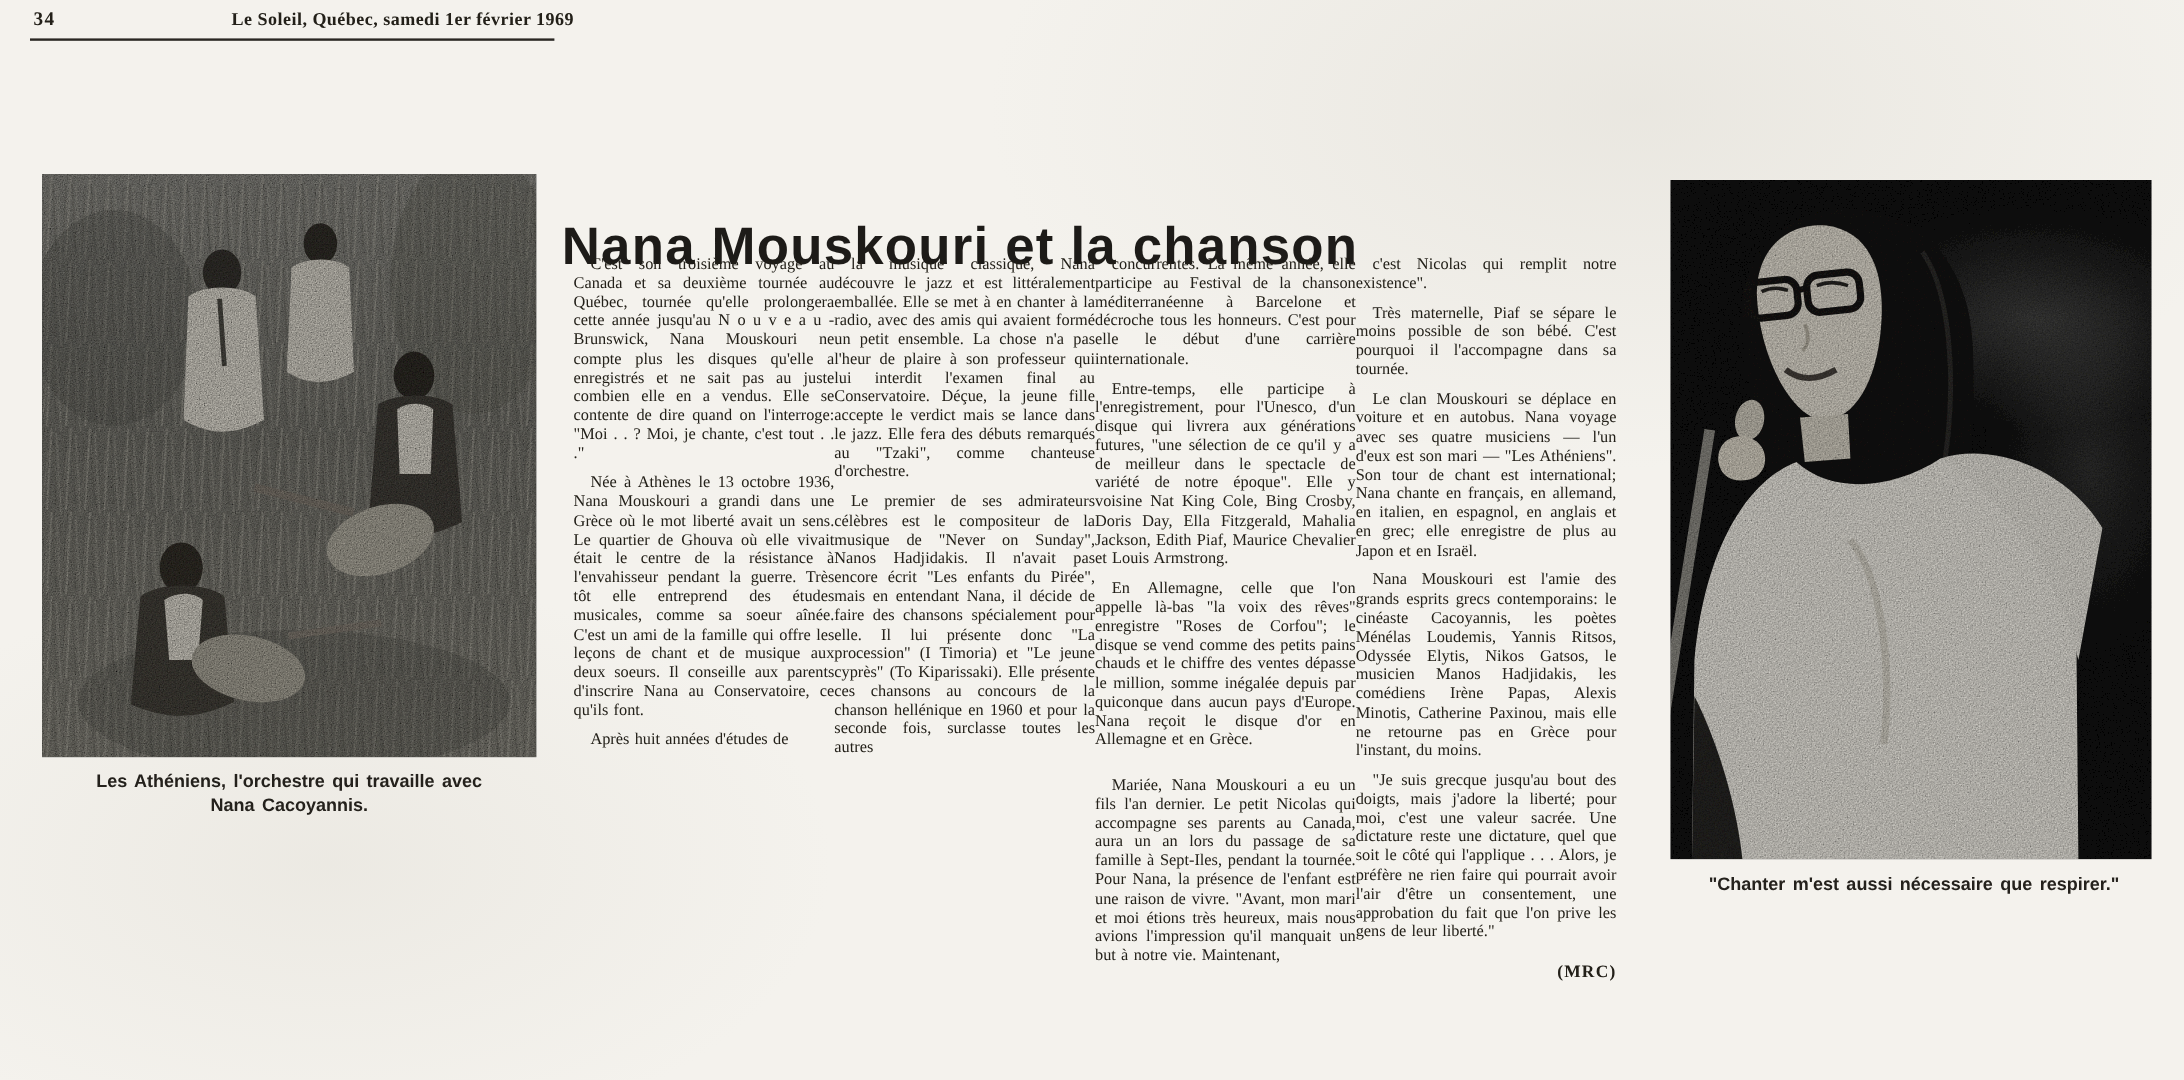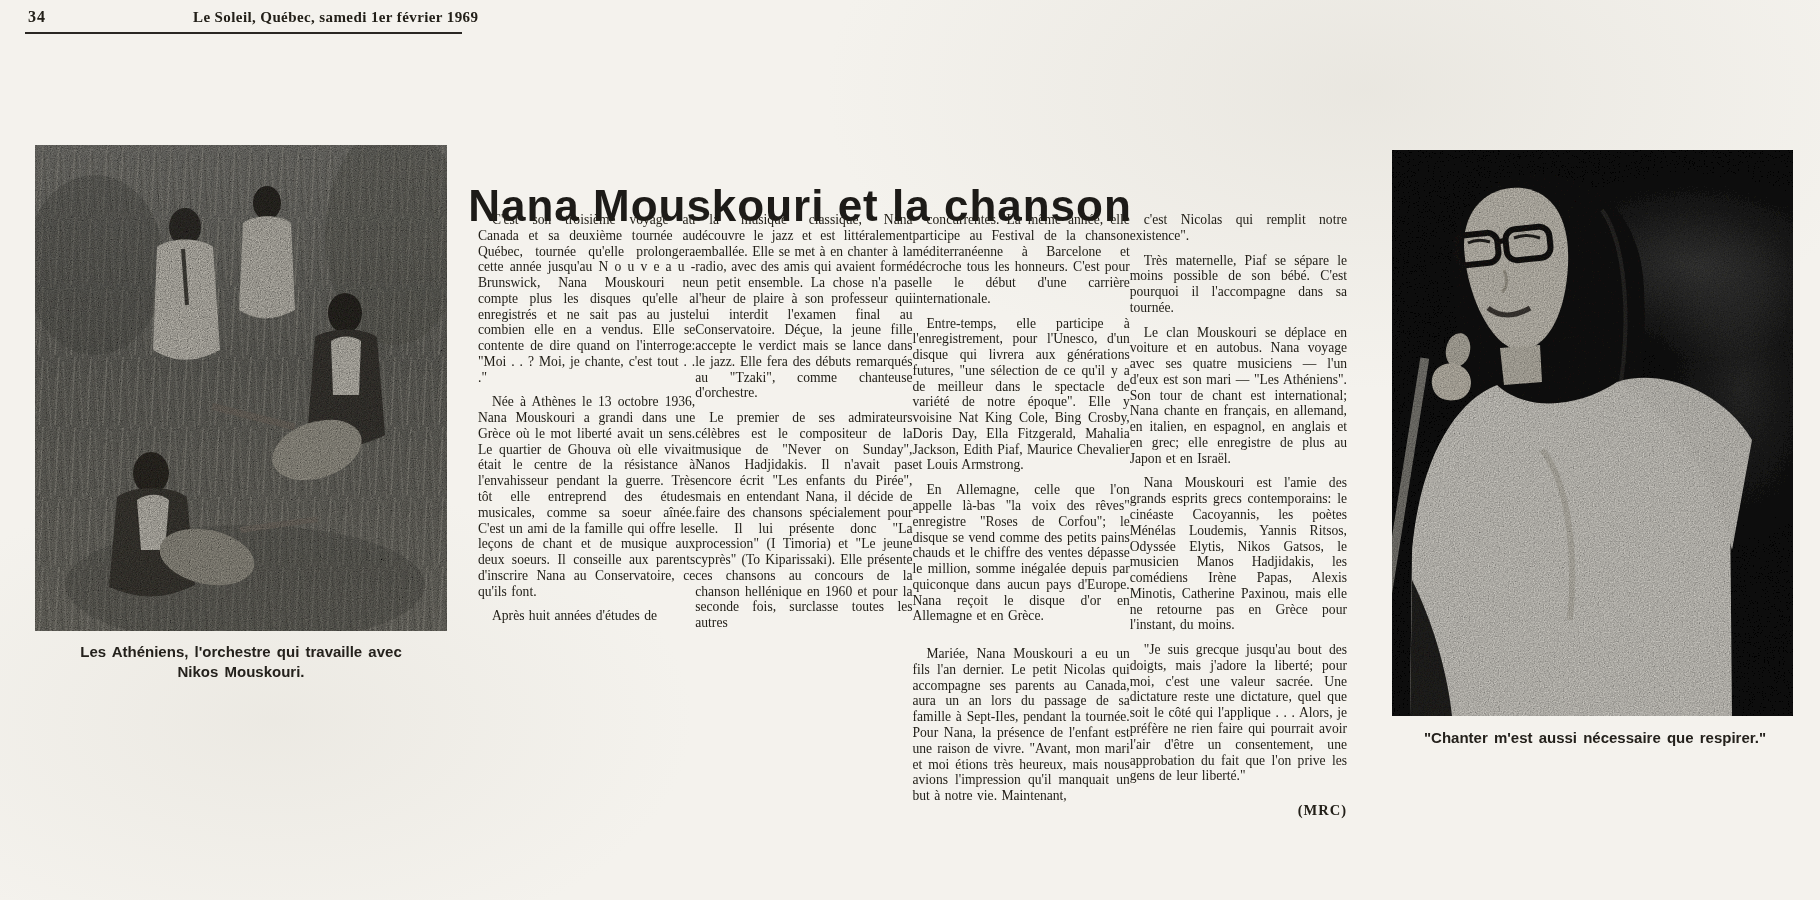--- a/index.html
+++ b/index.html
@@ -131,21 +131,21 @@
 
         <ellipse cx="116" cy="328" rx="18" ry="21" fill="#3a362f"></ellipse>
         <path d="M82 352 C98 340 136 340 152 352 L160 440 C128 455 106 455 74 442 Z" fill="#4c4942"></path>
         <path d="M102 355 C112 348 126 348 134 355 L130 405 L106 405 Z" fill="#e6e2d7"></path>
         <ellipse cx="172" cy="412" rx="48" ry="27" fill="#b2aea1" transform="rotate(12 172 412)"></ellipse>
         <rect x="200" y="378" width="80" height="6" fill="#89robot827a" transform="rotate(-6 200 378)" opacity="0"></rect>
         <rect x="205" y="382" width="78" height="6" fill="#8d867c" transform="rotate(-8 205 382)"></rect>
       </g>
     </svg>
   </div>
-  <div class="caption caption-left">Les Athéniens, l'orchestre qui travaille avec Nikos Mouskouri.</div>
+  <div class="caption caption-left">Les Athéniens, l'orchestre qui travaille avec Nana Cacoyannis.</div>
 
   <div class="photo photo-right">
     <svg width="401" height="566" viewBox="0 0 401 566">
       <defs>
         <radialGradient id="gSmoke" cx="0.5" cy="0.5" r="0.5">
           <stop offset="0" stop-color="#8f8f8c" stop-opacity="0.8"></stop>
           <stop offset="1" stop-color="#8f8f8c" stop-opacity="0"></stop>
         </radialGradient>
         <filter id="grain2" x="0" y="0" width="100%" height="100%">
           <feTurbulence type="fractalNoise" baseFrequency="0.8" numOctaves="2" result="n"></feTurbulence>

